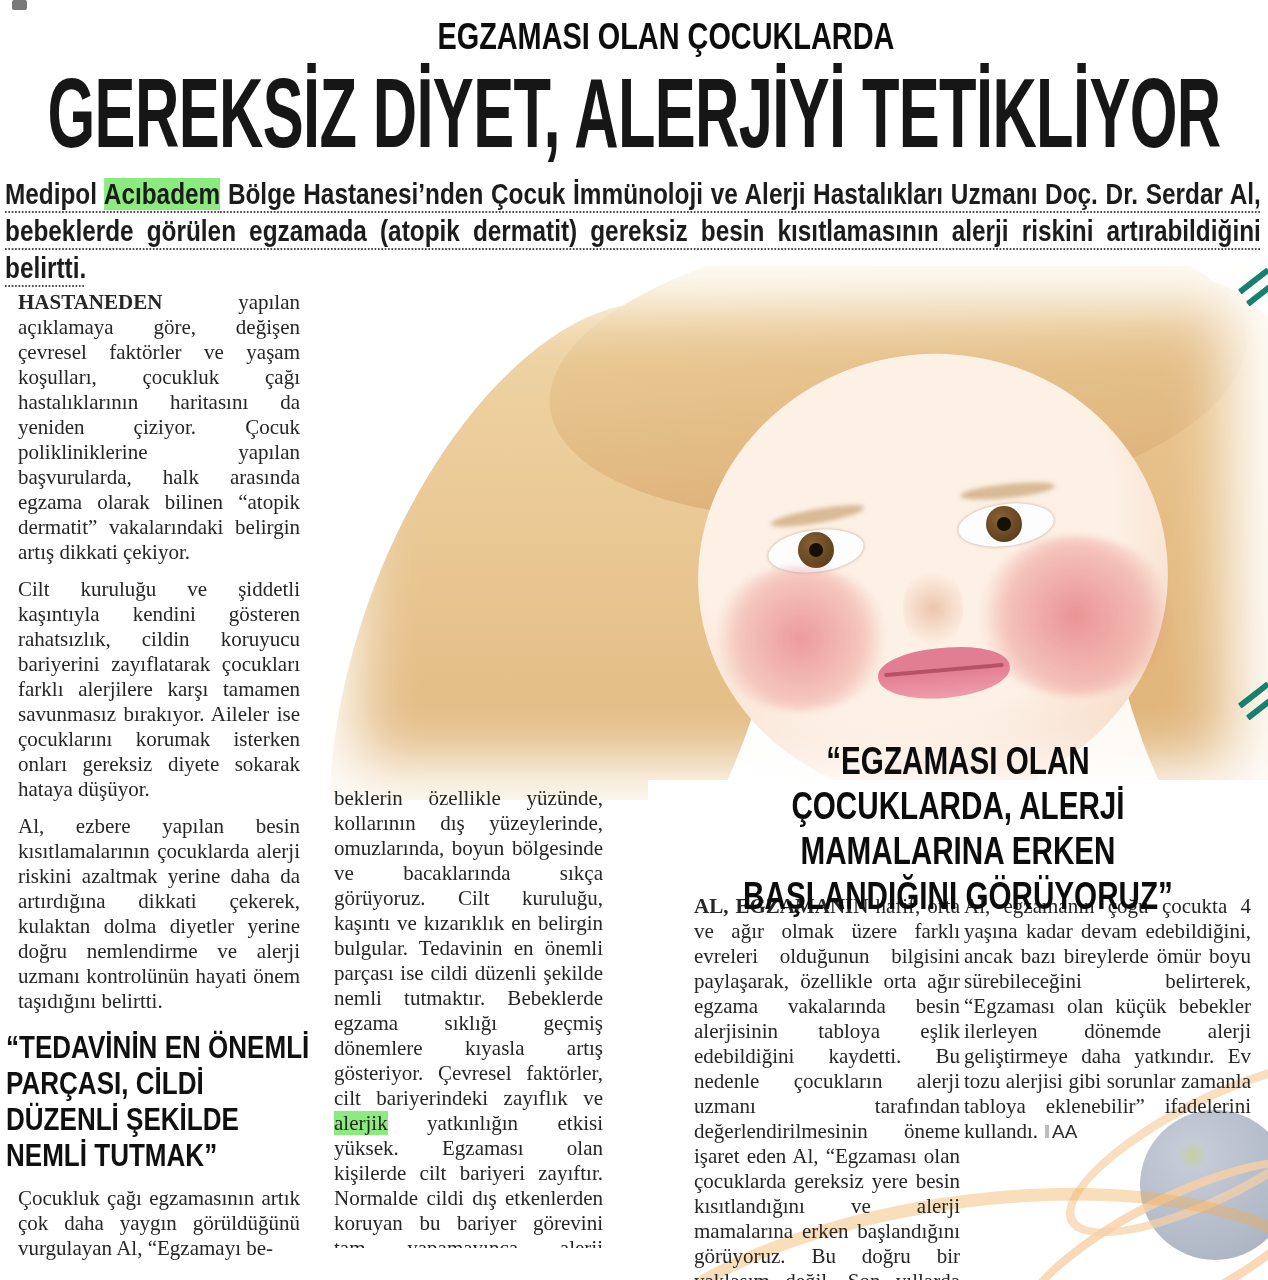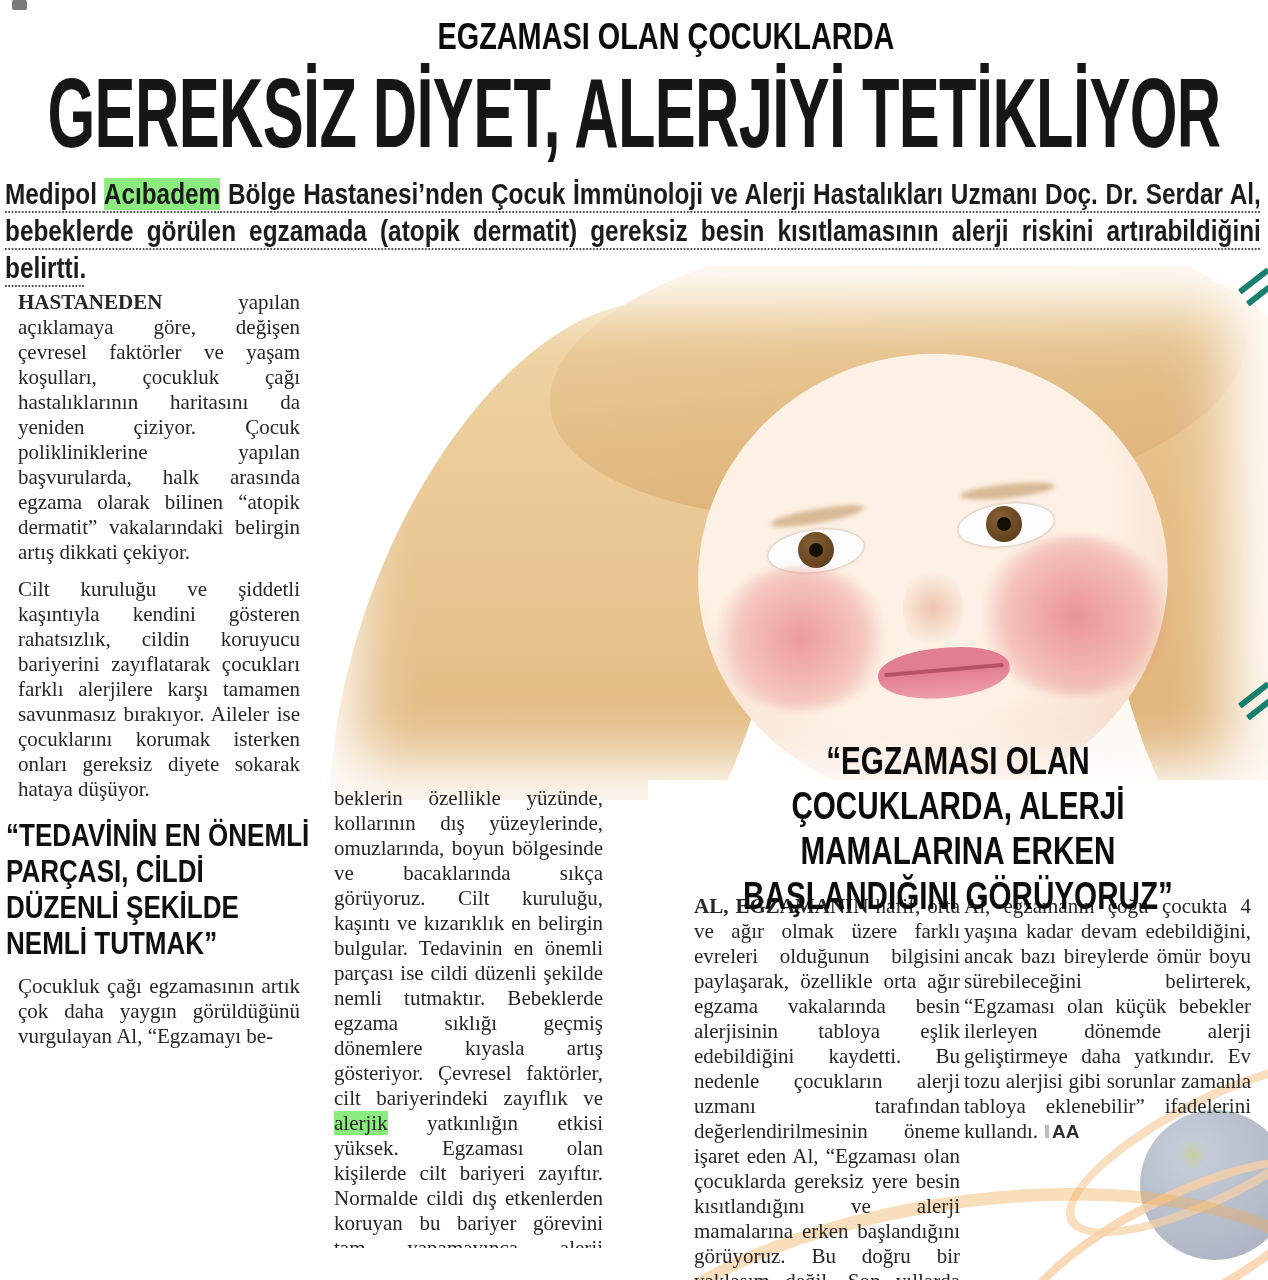--- a/index.html
+++ b/index.html
@@ -49,21 +49,21 @@
   .subhead{
     font-family:"Liberation Sans", sans-serif;font-weight:bold;
     font-size:31px;line-height:36px;color:#101010;
     text-align:left;width:119%;
     transform:scaleX(.84);transform-origin:left top;
     margin:16px 0 6px 0;
   }
   .hl{background:#8ceb7e;}
   .lead{font-weight:bold;}
   .aa{
-    font-family:"Liberation Sans", sans-serif;font-weight:bold;
+    font-family:"Liberation Sans", sans-serif;font-weight:normal;
     font-size:19px;color:#2e2e2e;white-space:nowrap;
   }
   .aa::before{
     content:"";display:inline-block;width:4px;height:13px;
     background:#bdbdbd;margin:0 3px 0 7px;
   }
   
   .quote-box{
     position:absolute;left:648px;top:780px;width:620px;height:98px;
     background:#ffffff;z-index:3;
@@ -178,20 +178,21 @@
 <div class="wm-big"></div>
 
 <div class="quote-box">
   <div class="quote-head">“EGZAMASI OLAN ÇOCUKLARDA, ALERJİ MAMALARINA ERKEN BAŞLANDIĞINI GÖRÜYORUZ”</div>
 </div>
 
 <div class="col col1">
   <div>
       <p><span class="lead">HASTANEDEN</span><span> yapılan açıklamaya göre, değişen çevresel faktörler ve yaşam koşulları, çocukluk çağı hastalıklarının haritasını da yeniden çiziyor. Çocuk polikliniklerine yapılan başvurularda, halk arasında egzama olarak bilinen “atopik dermatit” vakalarındaki belirgin artış dikkati çekiyor.</span></p>
       <p><span>Cilt kuruluğu ve şiddetli kaşıntıyla kendini gösteren rahatsızlık, cildin koruyucu bariyerini zayıflatarak çocukları farklı alerjilere karşı tamamen savunmasız bırakıyor. Aileler ise çocuklarını korumak isterken onları gereksiz diyete sokarak hataya düşüyor.</span></p>
+      <p><span>Al, ezbere yapılan besin kısıtlamalarının çocuklarda alerji riskini azaltmak yerine daha da artırdığına dikkati çekerek, kulaktan dolma diyetler yerine doğru nemlendirme ve alerji uzmanı kontrolünün hayati önem taşıdığını belirtti.</span></p>
     </div>
   <div class="subhead">“TEDAVİNİN EN ÖNEMLİ PARÇASI, CİLDİ DÜZENLİ ŞEKİLDE NEMLİ TUTMAK”</div>
   <div>
       <p><span>Çocukluk çağı egzamasının artık çok daha yaygın görüldüğünü vurgulayan Al, “Egzamayı be-</span></p>
     </div>
 </div>
 
 <div class="col col2">
     <p><span>beklerin özellikle yüzünde, kollarının dış yüzeylerinde, omuzlarında, boyun bölgesinde ve bacaklarında sıkça görüyoruz. Cilt kuruluğu, kaşıntı ve kızarıklık en belirgin bulgular. Tedavinin en önemli parçası ise cildi düzenli şekilde nemli tutmaktır. Bebeklerde egzama sıklığı geçmiş dönemlere kıyasla artış gösteriyor. Çevresel faktörler, cilt bariyerindeki zayıflık ve </span><span class="hl">alerjik</span><span> yatkınlığın etkisi yüksek. Egzaması olan kişilerde cilt bariyeri zayıftır. Normalde cildi dış etkenlerden koruyan bu bariyer görevini tam yapamayınca alerji gelişimine daha yatkın hale gelirler” ifadelerini kullandı.</span></p>
   </div>

